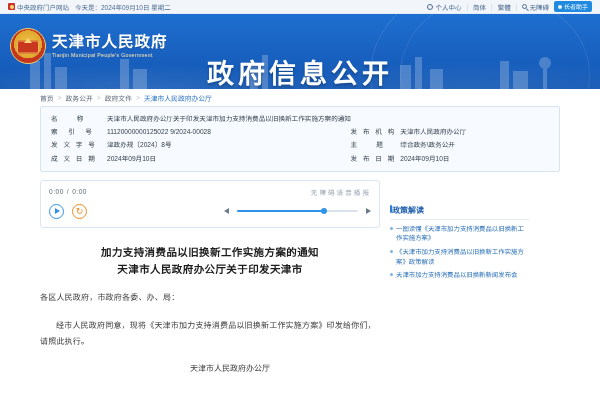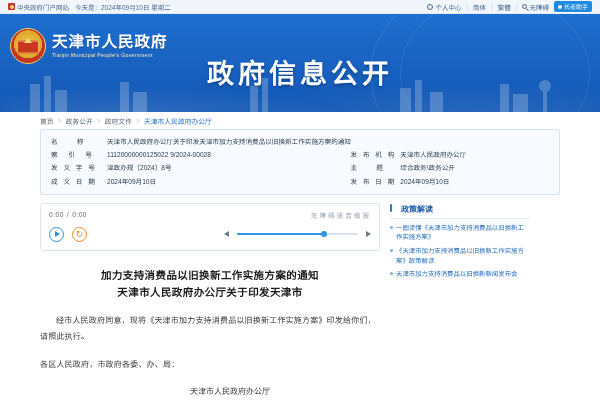--- a/index.html
+++ b/index.html
@@ -62,21 +62,21 @@
     border-radius: 2px;
     padding: 1px 4px;
     font-size: 6px;
     display: flex; align-items: center; gap: 2px;
   }
   .tb-btn .dot { width: 4px; height: 4px; border-radius: 50%; background: #fff; opacity: .9; }
 
   
   .banner {
     position: relative;
-    height: 98px;
+    height: 75px;
     background: linear-gradient(180deg, #1d6fd0 0%, #1a63c2 45%, #1257b4 100%);
     overflow: hidden;
   }
   .banner .wave {
     position: absolute; left: 0; right: 0; bottom: 0;
     height: 62px;
     background:
       radial-gradient(ellipse 300px 40px at 22% 105%, rgba(255,255,255,.13), rgba(255,255,255,0) 70%),
       radial-gradient(ellipse 360px 46px at 78% 108%, rgba(255,255,255,.10), rgba(255,255,255,0) 72%);
   }
@@ -275,23 +275,24 @@
     font-size: 8px;
     color: #3a3a3a;
     line-height: 1.9;
     margin-top: 12px;
     text-align: center;
     padding-left: 40px;
   }
 
   
   .side-head {
-    display: flex; align-items: center; gap: 9px;
+    display: flex; align-items: center; gap: 0;
     font-size: 8px; color: #1f5fae; font-weight: 700;
     padding-bottom: 4px;
+    margin-top: 24px;
   }
   .side-head .bar {
     width: 2px; height: 8px; background: #2a7bd4; border-radius: 1px; flex: none;
   }
   .side-list { border-top: 1px solid #e3ebf3; padding-top: 4px; }
   .side-item {
     display: flex; gap: 3px;
     font-size: 6.4px;
     line-height: 1.5;
     color: #2a6fb8;
@@ -431,22 +432,22 @@
           <span class="fill" style="width: 72%;"></span>
           <span class="knob" style="left: 72%;"></span>
         </span>
         <span class="vol-icon right"></span>
       </div>
     </div>
 
     <div class="article">
       <div class="art-title">加力支持消费品以旧换新工作实施方案的通知</div>
       <div class="art-title">天津市人民政府办公厅关于印发天津市</div>
+      <div class="art-p">各区人民政府，市政府各委、办、局：</div>
       <div class="art-p indent">经市人民政府同意，现将《天津市加力支持消费品以旧换新工作实施方案》印发给你们，请照此执行。</div>
-      <div class="art-p">各区人民政府，市政府各委、办、局：</div>
       <div class="art-sign">天津市人民政府办公厅</div>
 
     </div>
 
   </div>
 
   <div class="col-side">
     <div class="side-head">
       <span class="bar"></span>
       <span>政策解读</span>

